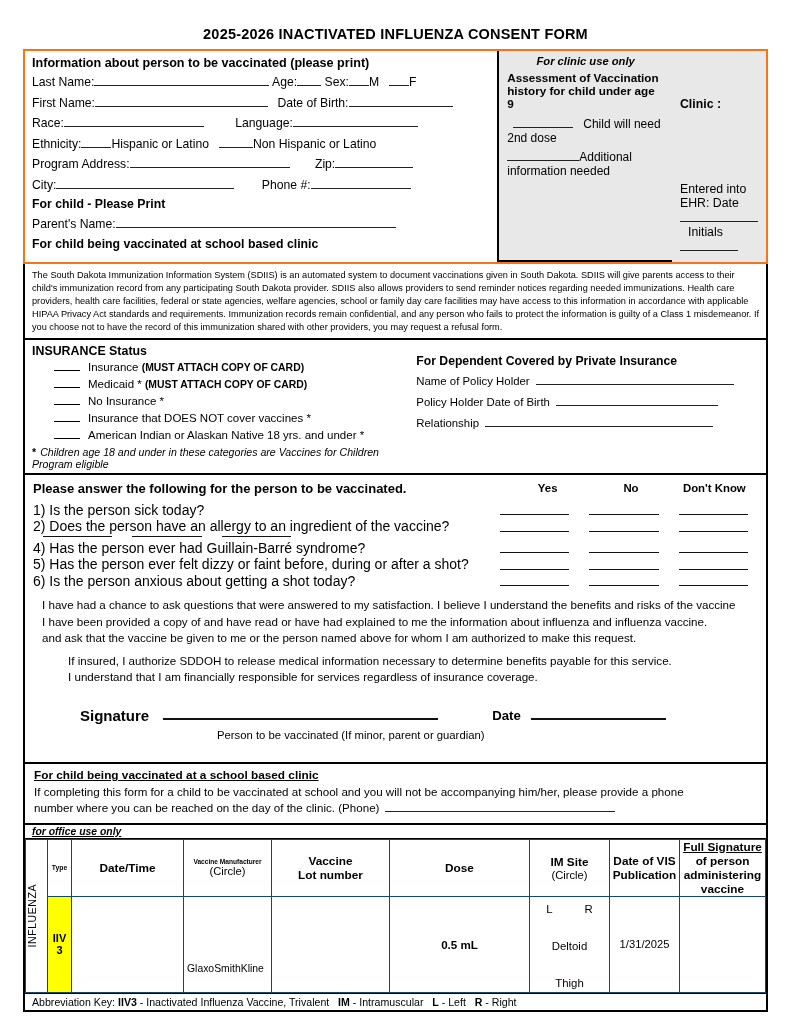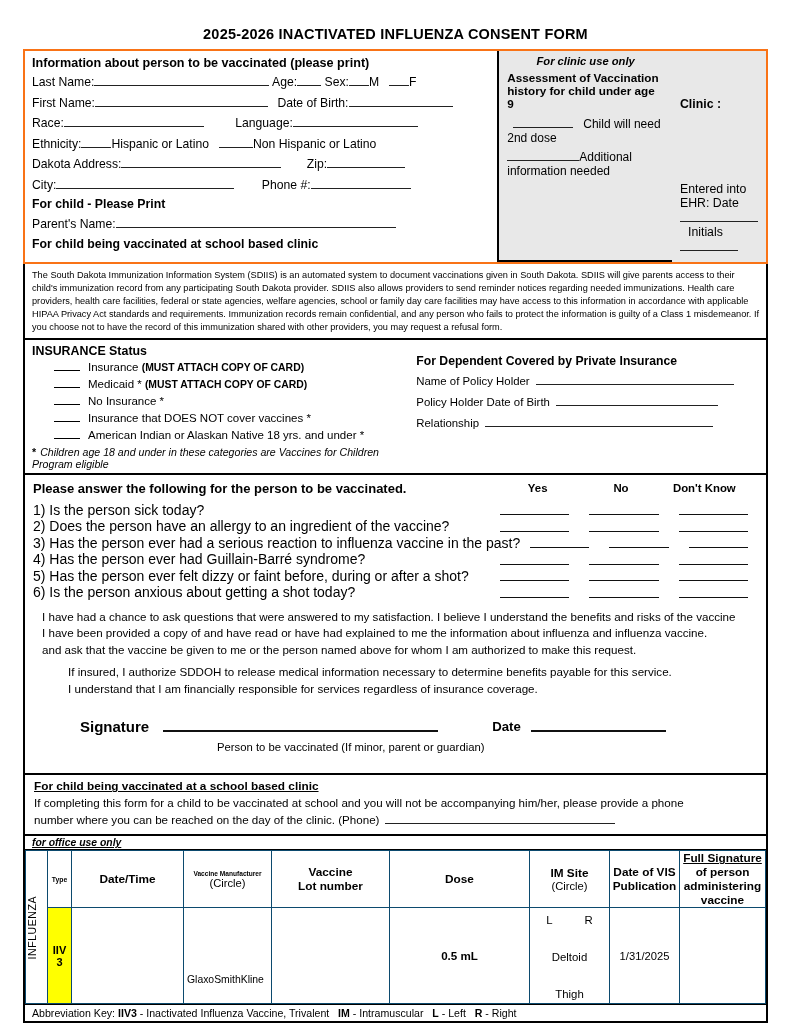--- a/index.html
+++ b/index.html
@@ -67,21 +67,21 @@
   .ins-item .blank{display:inline-block;width:26px;border-bottom:1.6px solid #000;margin:0 8px 0 22px;height:9px;}
   .ins-item b{font-size:10.4px;}
   .ins-foot{font-style:italic;font-size:10.6px;margin-top:2px;}
   .ins-foot .st{font-style:normal;font-weight:bold;margin-right:4px;}
   .dep-title{font-weight:bold;font-size:12.2px;margin-bottom:5px;}
   .dep-row{font-size:11.4px;margin-bottom:7px;white-space:nowrap;}
 
   
   .qbox{border:2px solid #000;border-top:none;box-sizing:border-box;padding:6px 8px 8px 8px;position:relative;}
   .q-title{font-weight:bold;font-size:13px;margin-bottom:6px;}
-  .q-heads{position:absolute;top:7px;right:20px;width:250px;display:flex;font-size:11.4px;font-weight:bold;}
+  .q-heads{position:absolute;top:7px;right:10px;width:250px;display:flex;font-size:11.4px;font-weight:bold;}
   .q-heads span{flex:1;text-align:center;}
   .q-row{display:flex;align-items:flex-end;font-size:14px;line-height:16.5px;}
   .q-text{flex:1;white-space:nowrap;}
   .q-marks{width:268px;display:flex;padding-bottom:3px;}
   .q-marks i{flex:1;display:block;margin:0 10px;border-bottom:1.7px solid #111;height:1px;}
 
   
   .consent{padding:8px 8px 4px 9px;font-size:11.6px;line-height:16.5px;}
   .consent .indent{margin-left:26px;}
   .sig-row{display:flex;align-items:flex-end;margin-top:22px;padding-left:38px;}
@@ -148,21 +148,21 @@
         <div class="line-row">
           <span>Race:</span><span class="fl" style="width:140px"></span>
           <span style="margin-left:28px">Language:</span><span class="fl" style="width:125px"></span>
         </div>
 
         <div class="line-row">
           <span>Ethnicity:</span><span class="fl" style="width:30px"></span><span>Hispanic or Latino</span><span class="fl" style="width:34px;margin-left:10px"></span><span>Non Hispanic or Latino</span>
         </div>
 
         <div class="line-row">
-          <span>Dakota Address:</span><span class="fl" style="width:160px"></span>
+          <span>Program Address:</span><span class="fl" style="width:160px"></span>
           <span style="margin-left:22px">Zip:</span><span class="fl" style="width:78px"></span>
         </div>
 
         <div class="line-row">
           <span>City:</span><span class="fl" style="width:178px"></span>
           <span style="margin-left:24px">Phone #:</span><span class="fl" style="width:100px"></span>
         </div>
 
         <div class="sub-bold">For child -  Please Print</div>
 
@@ -244,21 +244,20 @@
       </div>
       <div class="q-row">
         <div class="q-text">2)  Does the person have an allergy to an ingredient of the vaccine?</div>
         <div class="q-marks">
             <i></i>
             <i></i>
             <i></i>
           </div>
       </div>
       <div class="q-row">
-        <div class="q-text">3)  Has the person ever had a serious reaction to influenza vaccine in the past?</div>
         <div class="q-marks">
             <i></i>
             <i></i>
             <i></i>
           </div>
       </div>
       <div class="q-row">
         <div class="q-text">4)  Has the person ever had Guillain-Barré syndrome?</div>
         <div class="q-marks">
             <i></i>

